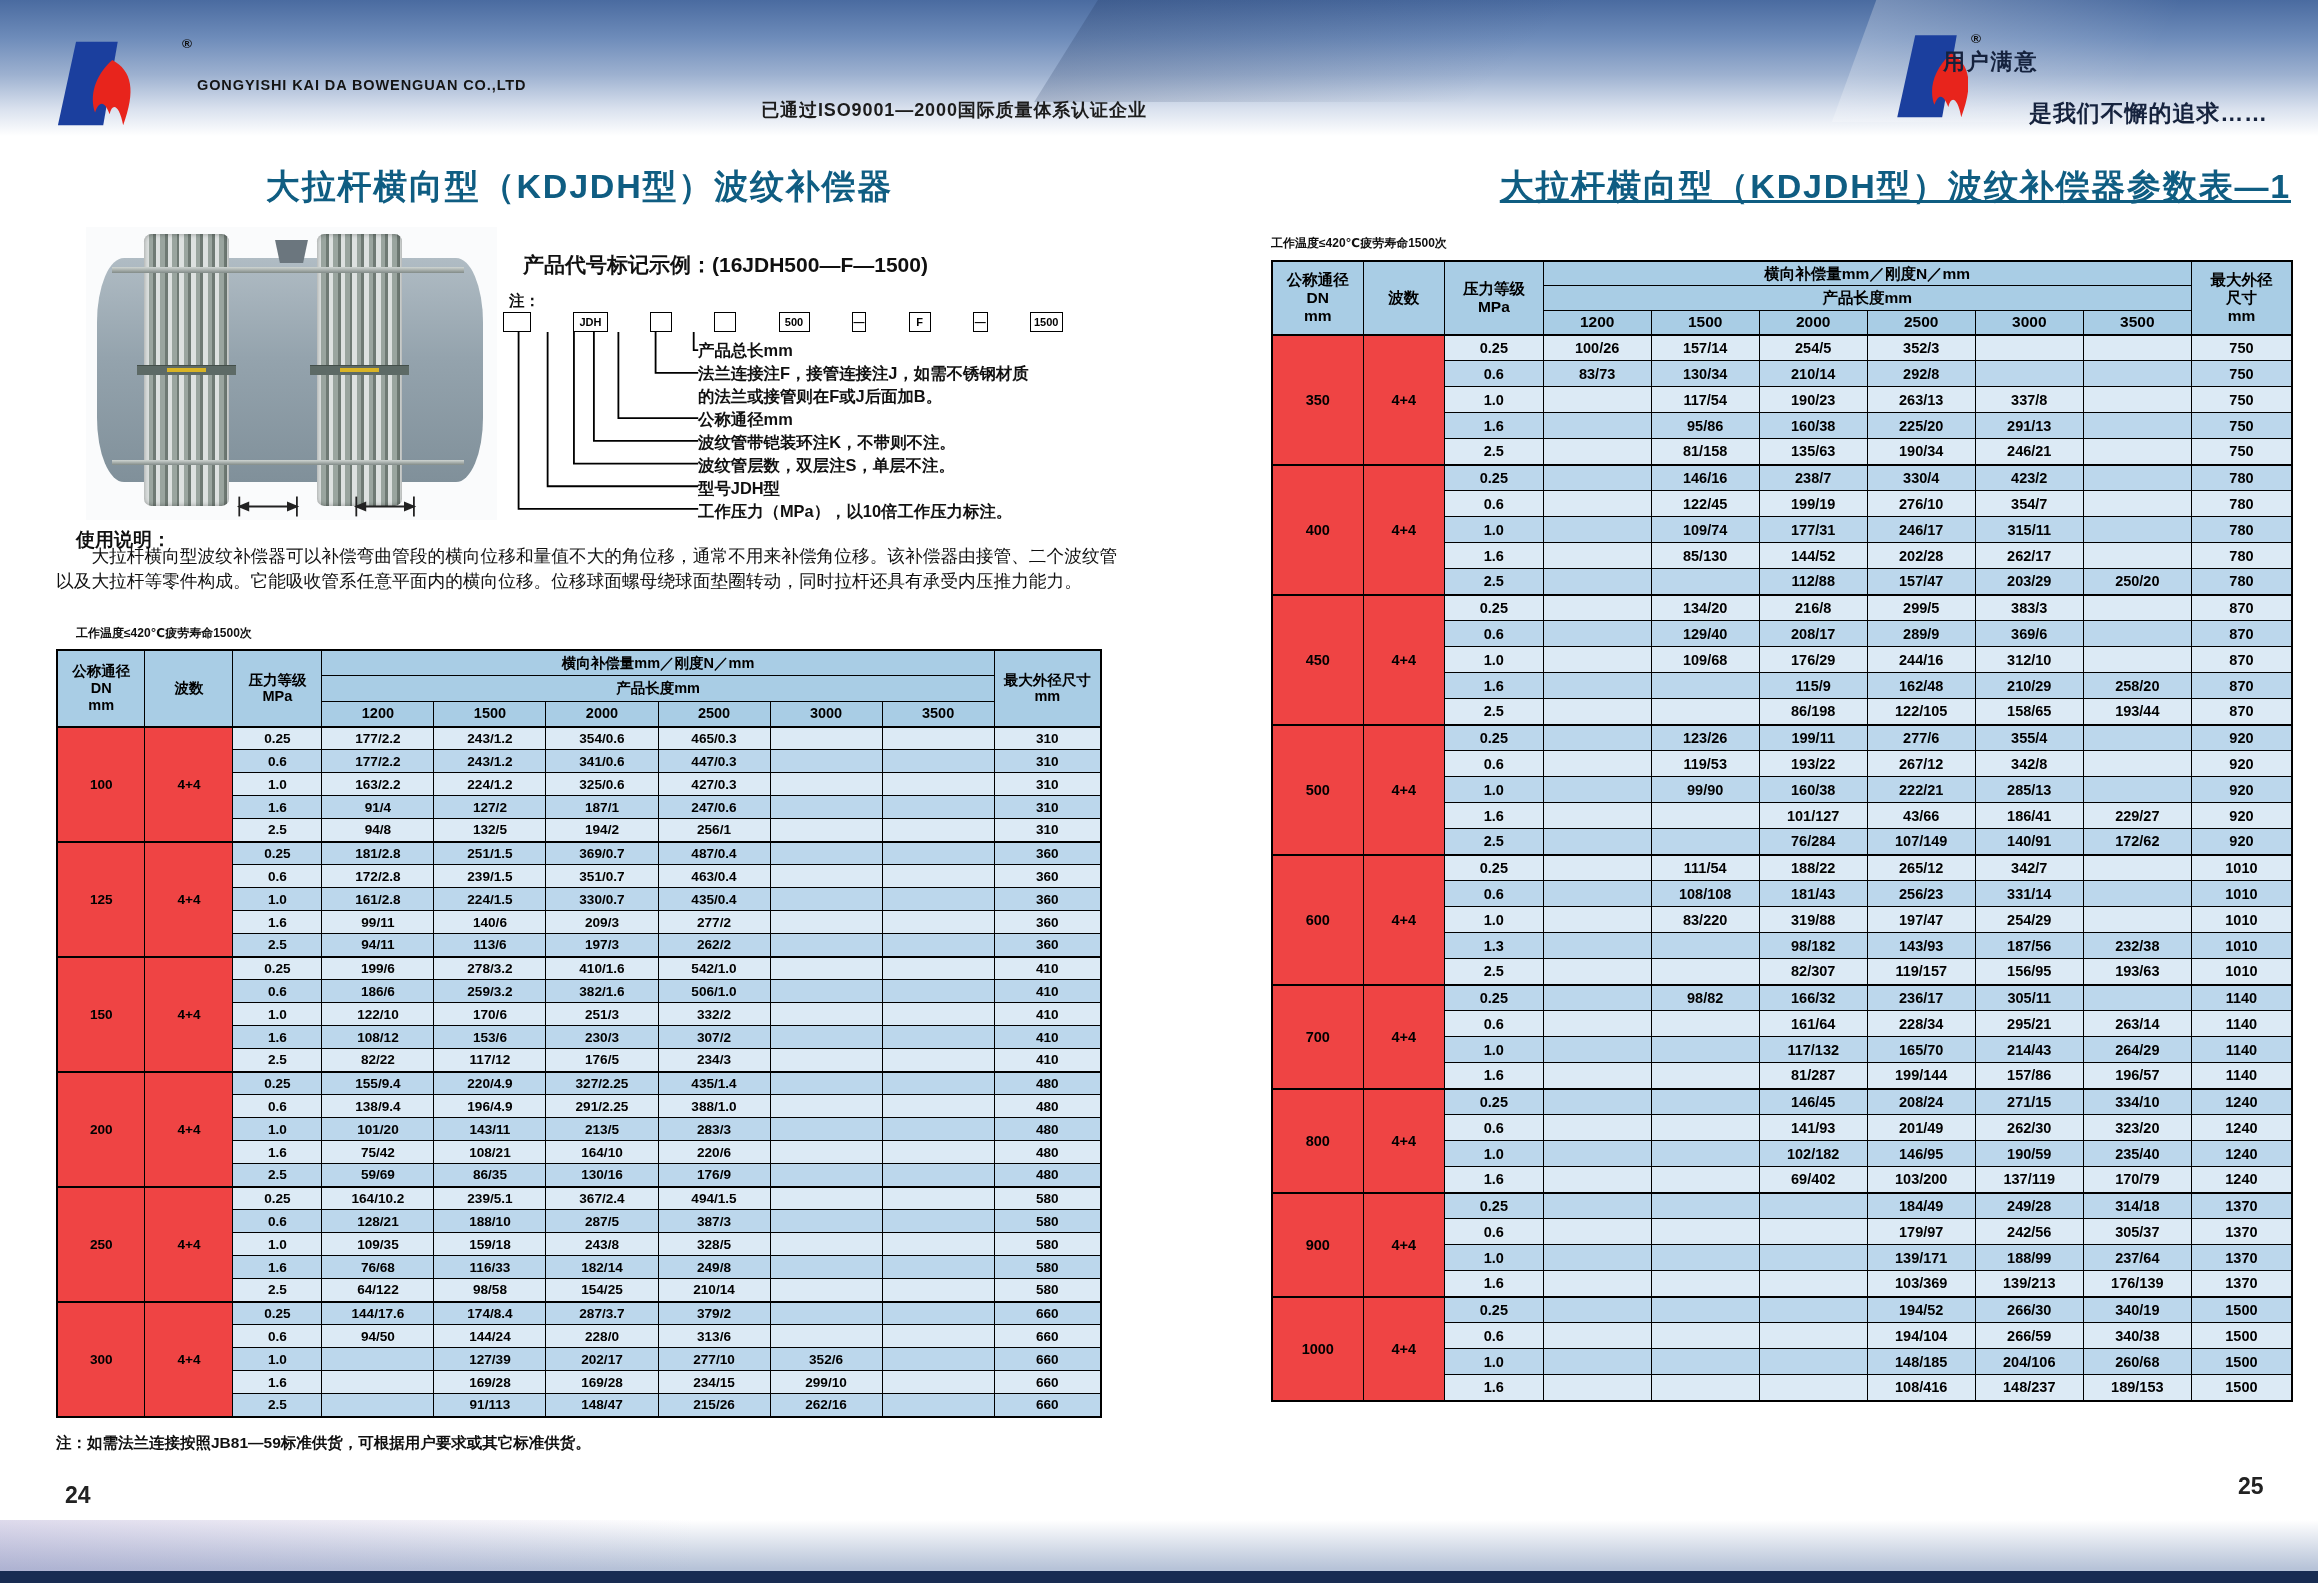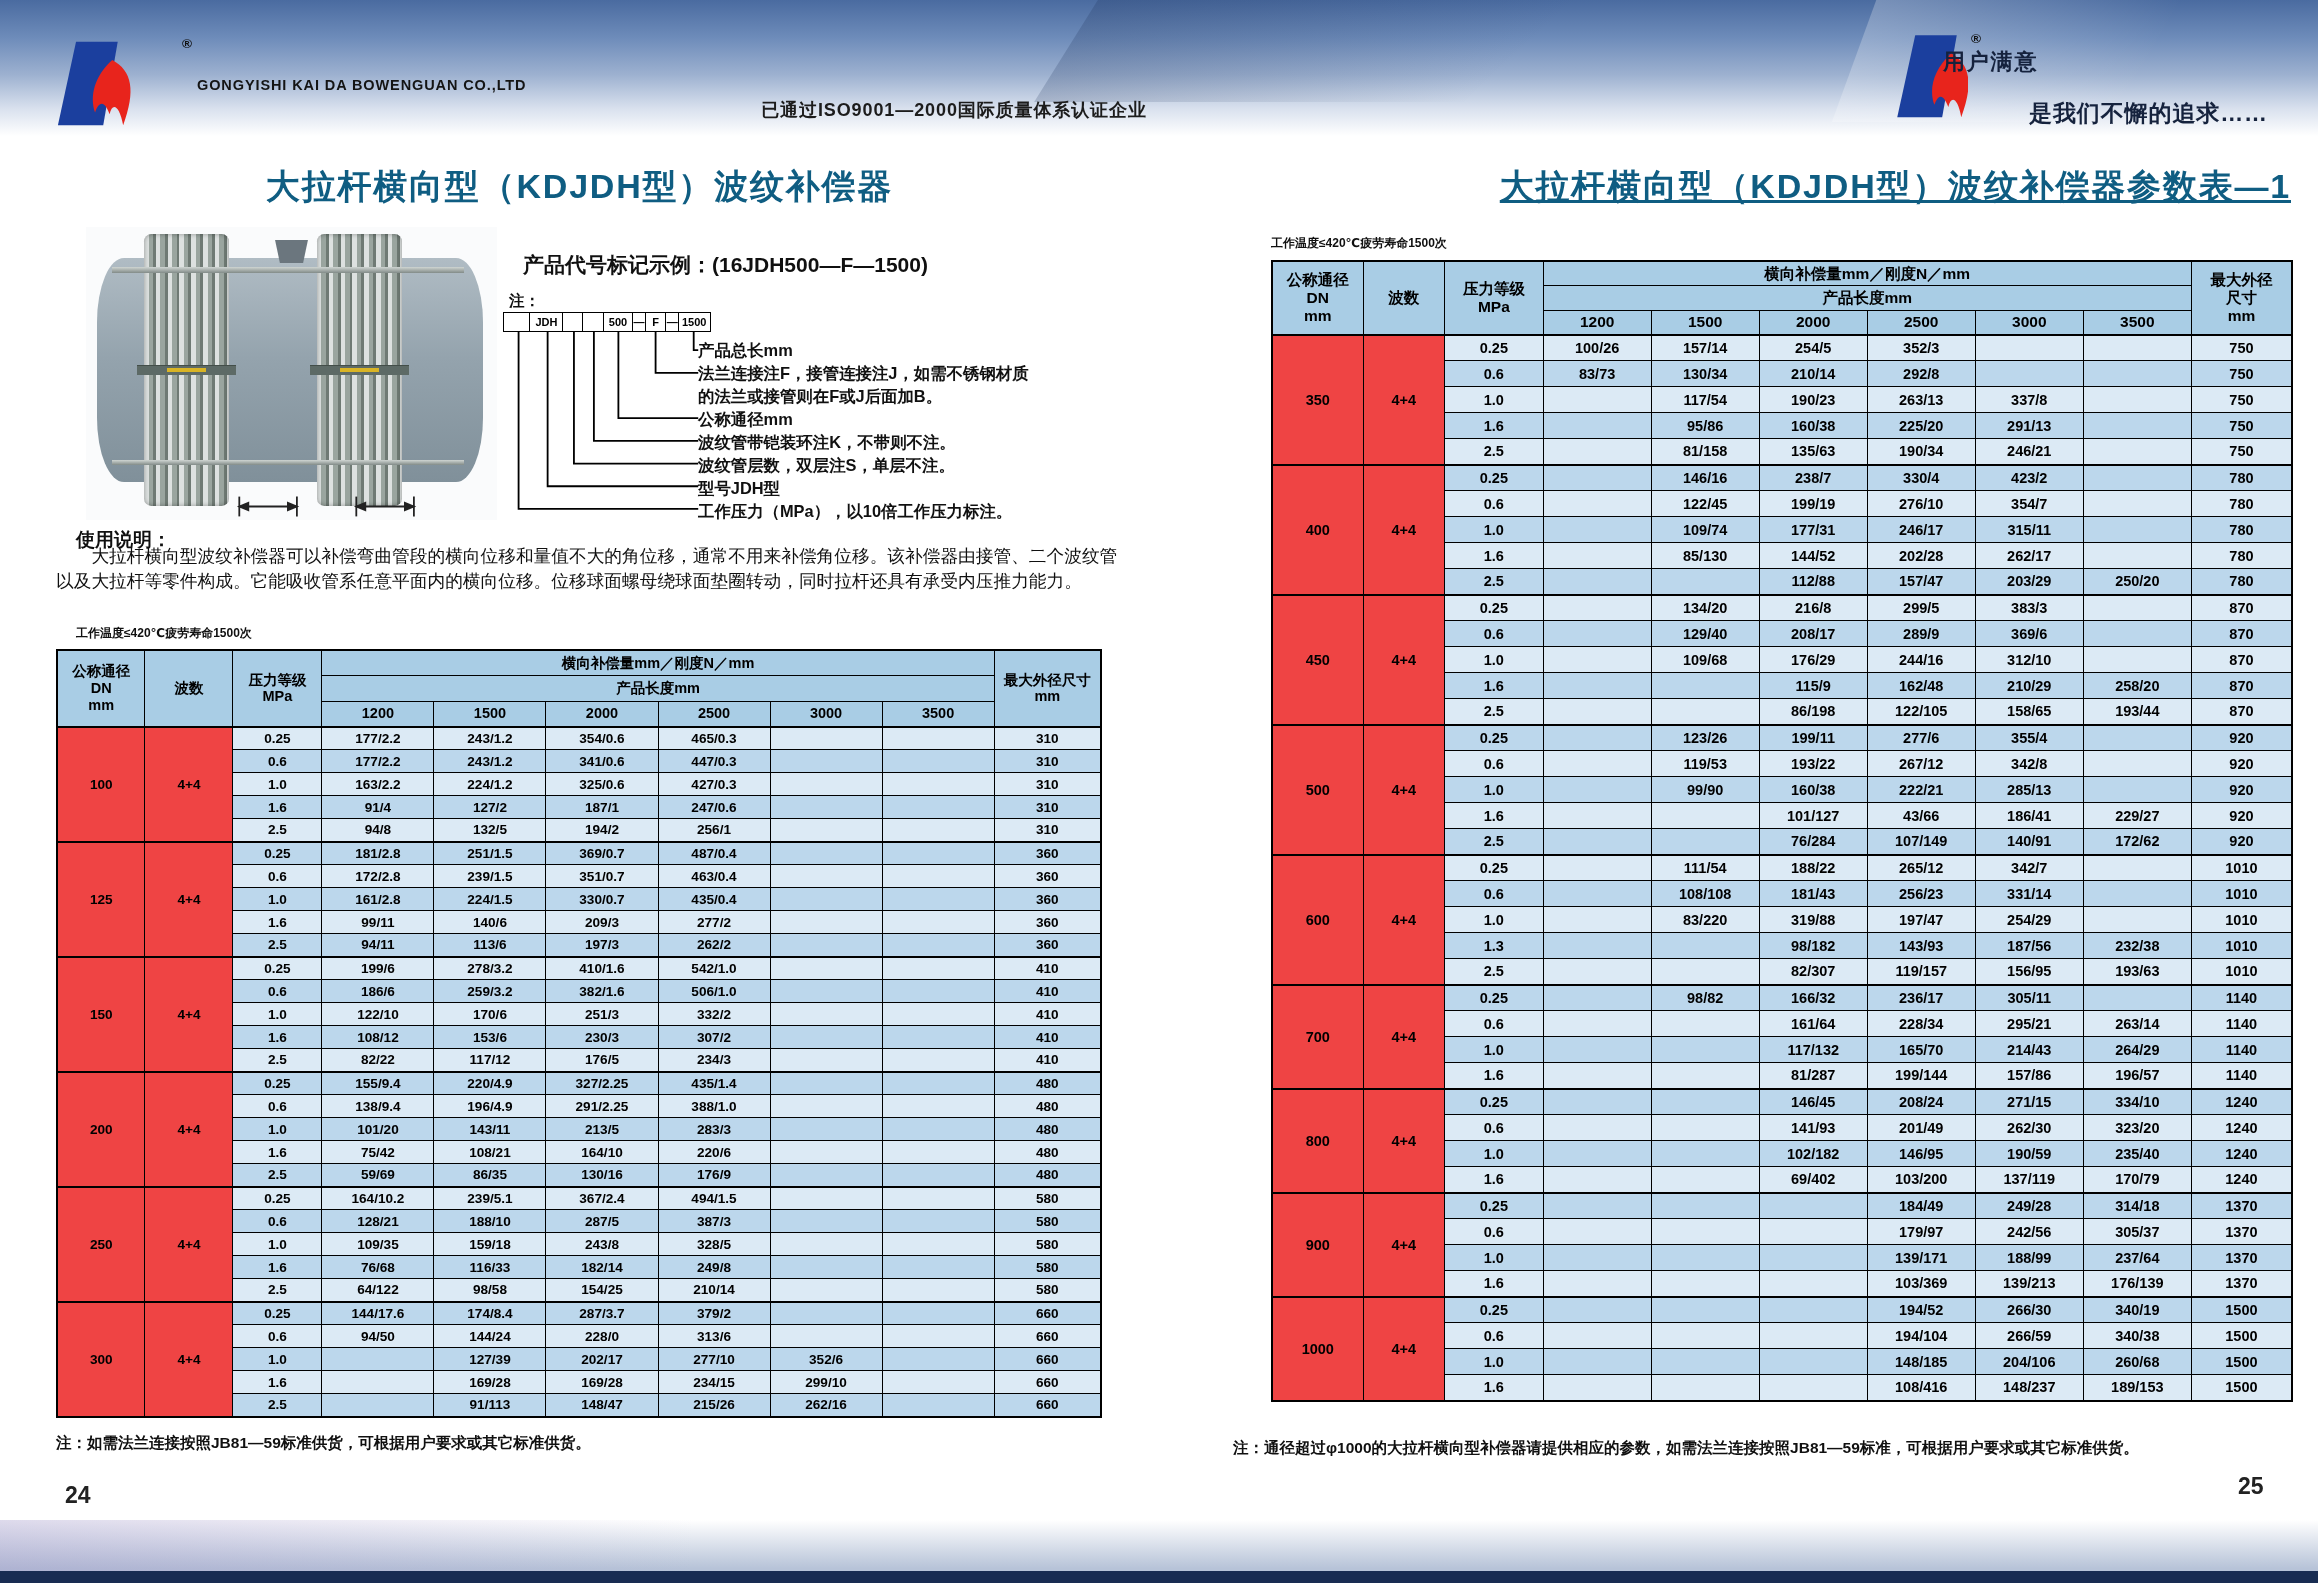--- a/index.html
+++ b/index.html
@@ -40,21 +40,21 @@
   .rod{position:absolute;height:5.5px;background:linear-gradient(180deg,#cfd5d2,#828b88);}
   .rod.top{left:25.5px;right:33px;top:40px;}
   .rod.bot{left:25.5px;right:33px;bottom:55px;}
   .lug{position:absolute;width:33px;height:23.6px;background:#6b767e;clip-path:polygon(15% 100%,85% 100%,100% 0,0 0);}
   .lug.l1{left:80px;top:16.4px;} .lug.l2{left:189px;top:12.7px;} .lug.l3{left:253px;top:16.4px;}
   .dim-svg{position:absolute;left:0;bottom:0;width:411px;height:27px;}
 
   
   .code-example{position:absolute;left:523px;top:251px;font-size:21px;font-weight:700;color:#101010;}
   .code-note{position:absolute;left:509px;top:291px;font-size:15.5px;font-weight:700;color:#101010;}
-  .code-boxes{position:absolute;left:505px;top:312px;height:20px;display:flex;}
+  .code-boxes{position:absolute;left:505px;top:312px;height:20px;display:flex;gap:44px;}
   .code-box{height:18px;border:1.8px solid #000;margin-left:-1.8px;font-size:11px;font-weight:700;
     display:flex;align-items:center;justify-content:center;color:#000;background:#fff;}
   .code-svg{position:absolute;left:500px;top:332px;width:636px;height:186px;}
   .code-labels{position:absolute;left:698px;top:339px;}
   .code-label{height:23px;line-height:23px;font-size:16.4px;font-weight:700;color:#101010;white-space:nowrap;}
 
   
   .usage-head{position:absolute;left:76px;top:527px;font-size:19px;font-weight:700;color:#101010;}
   .usage-para{position:absolute;left:56px;top:544px;width:1077px;font-size:17.7px;line-height:24.5px;
     color:#101010;text-indent:2em;font-weight:400;}
@@ -1024,19 +1024,18 @@
           <td></td>
           <td></td>
           <td>108/416</td>
           <td>148/237</td>
           <td>189/153</td>
           <td>1500</td>
         </tr>
       </tbody>
   </table>
 
-  <div class="footnote fn-right">注：通径超过φ1000的大拉杆横向型补偿器请提供相应的参数，如需法兰连接按照JB81—59标准，可根据用户要求或其它标准供货。</div>
   <div class="page-num pn-right">25</div>
 
   <div class="bottom-strip"></div>
   <div class="bottom-bar"></div>
 </div>
 
 
 </body></html>

